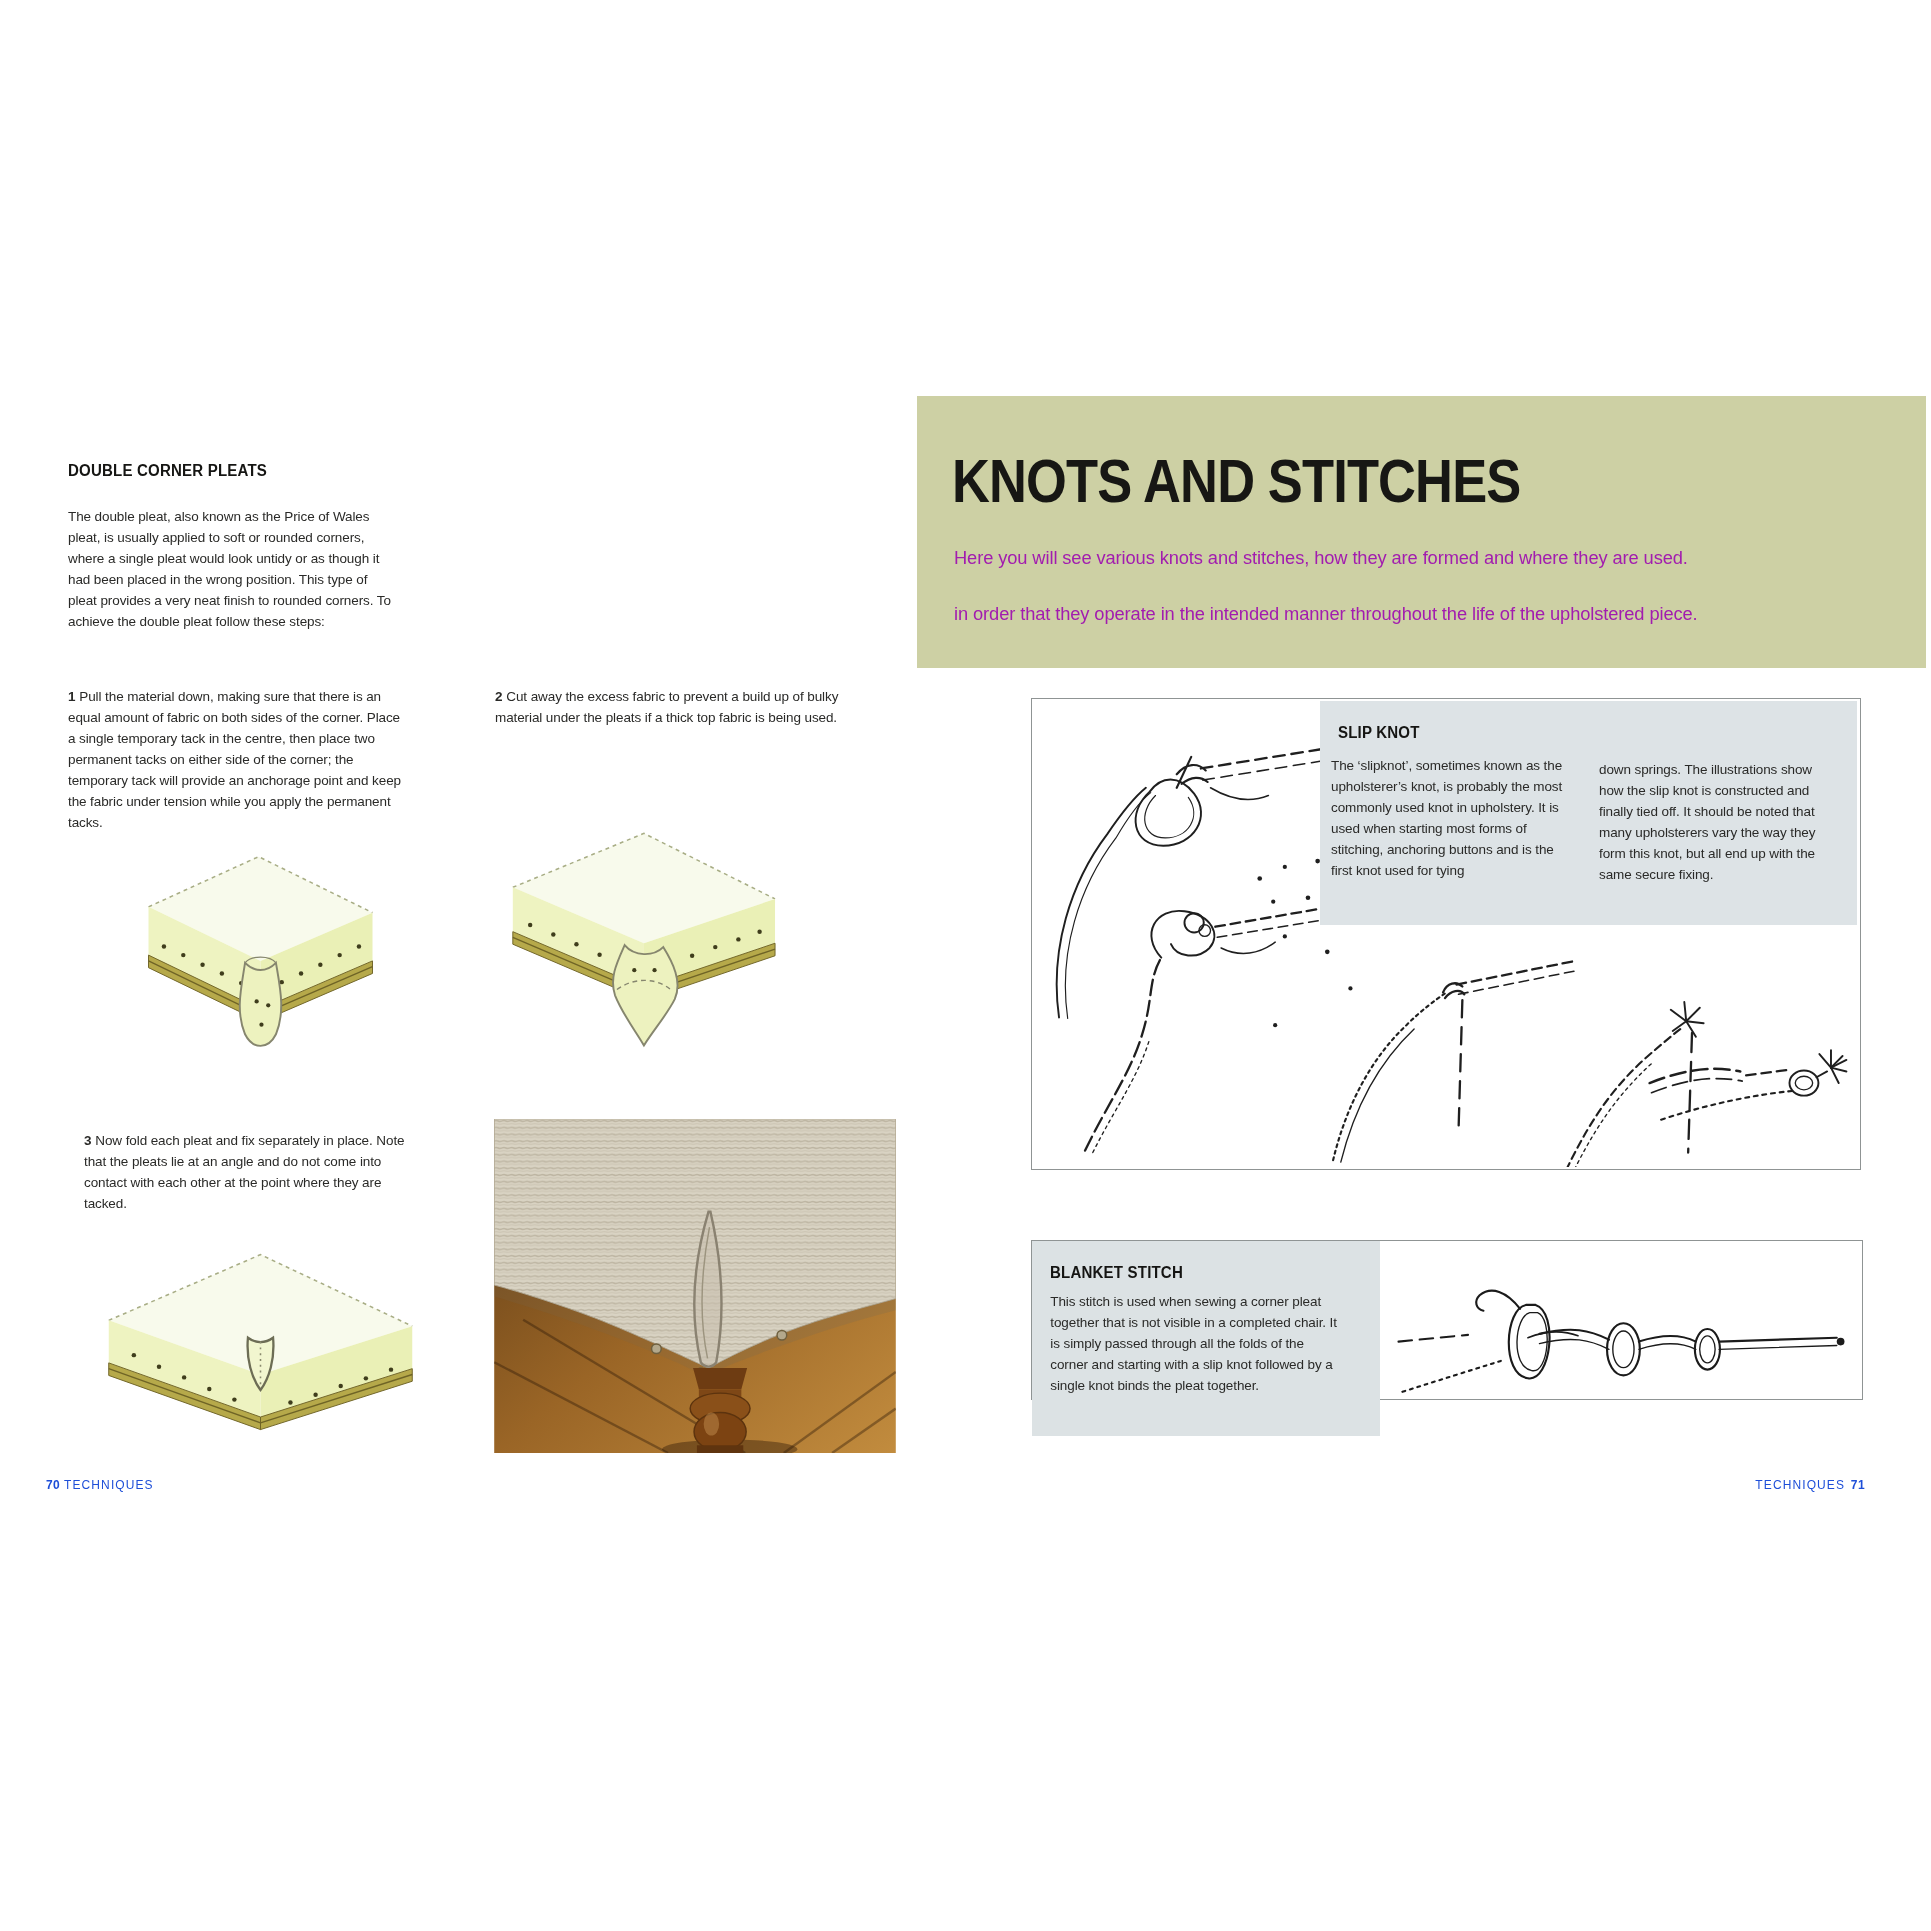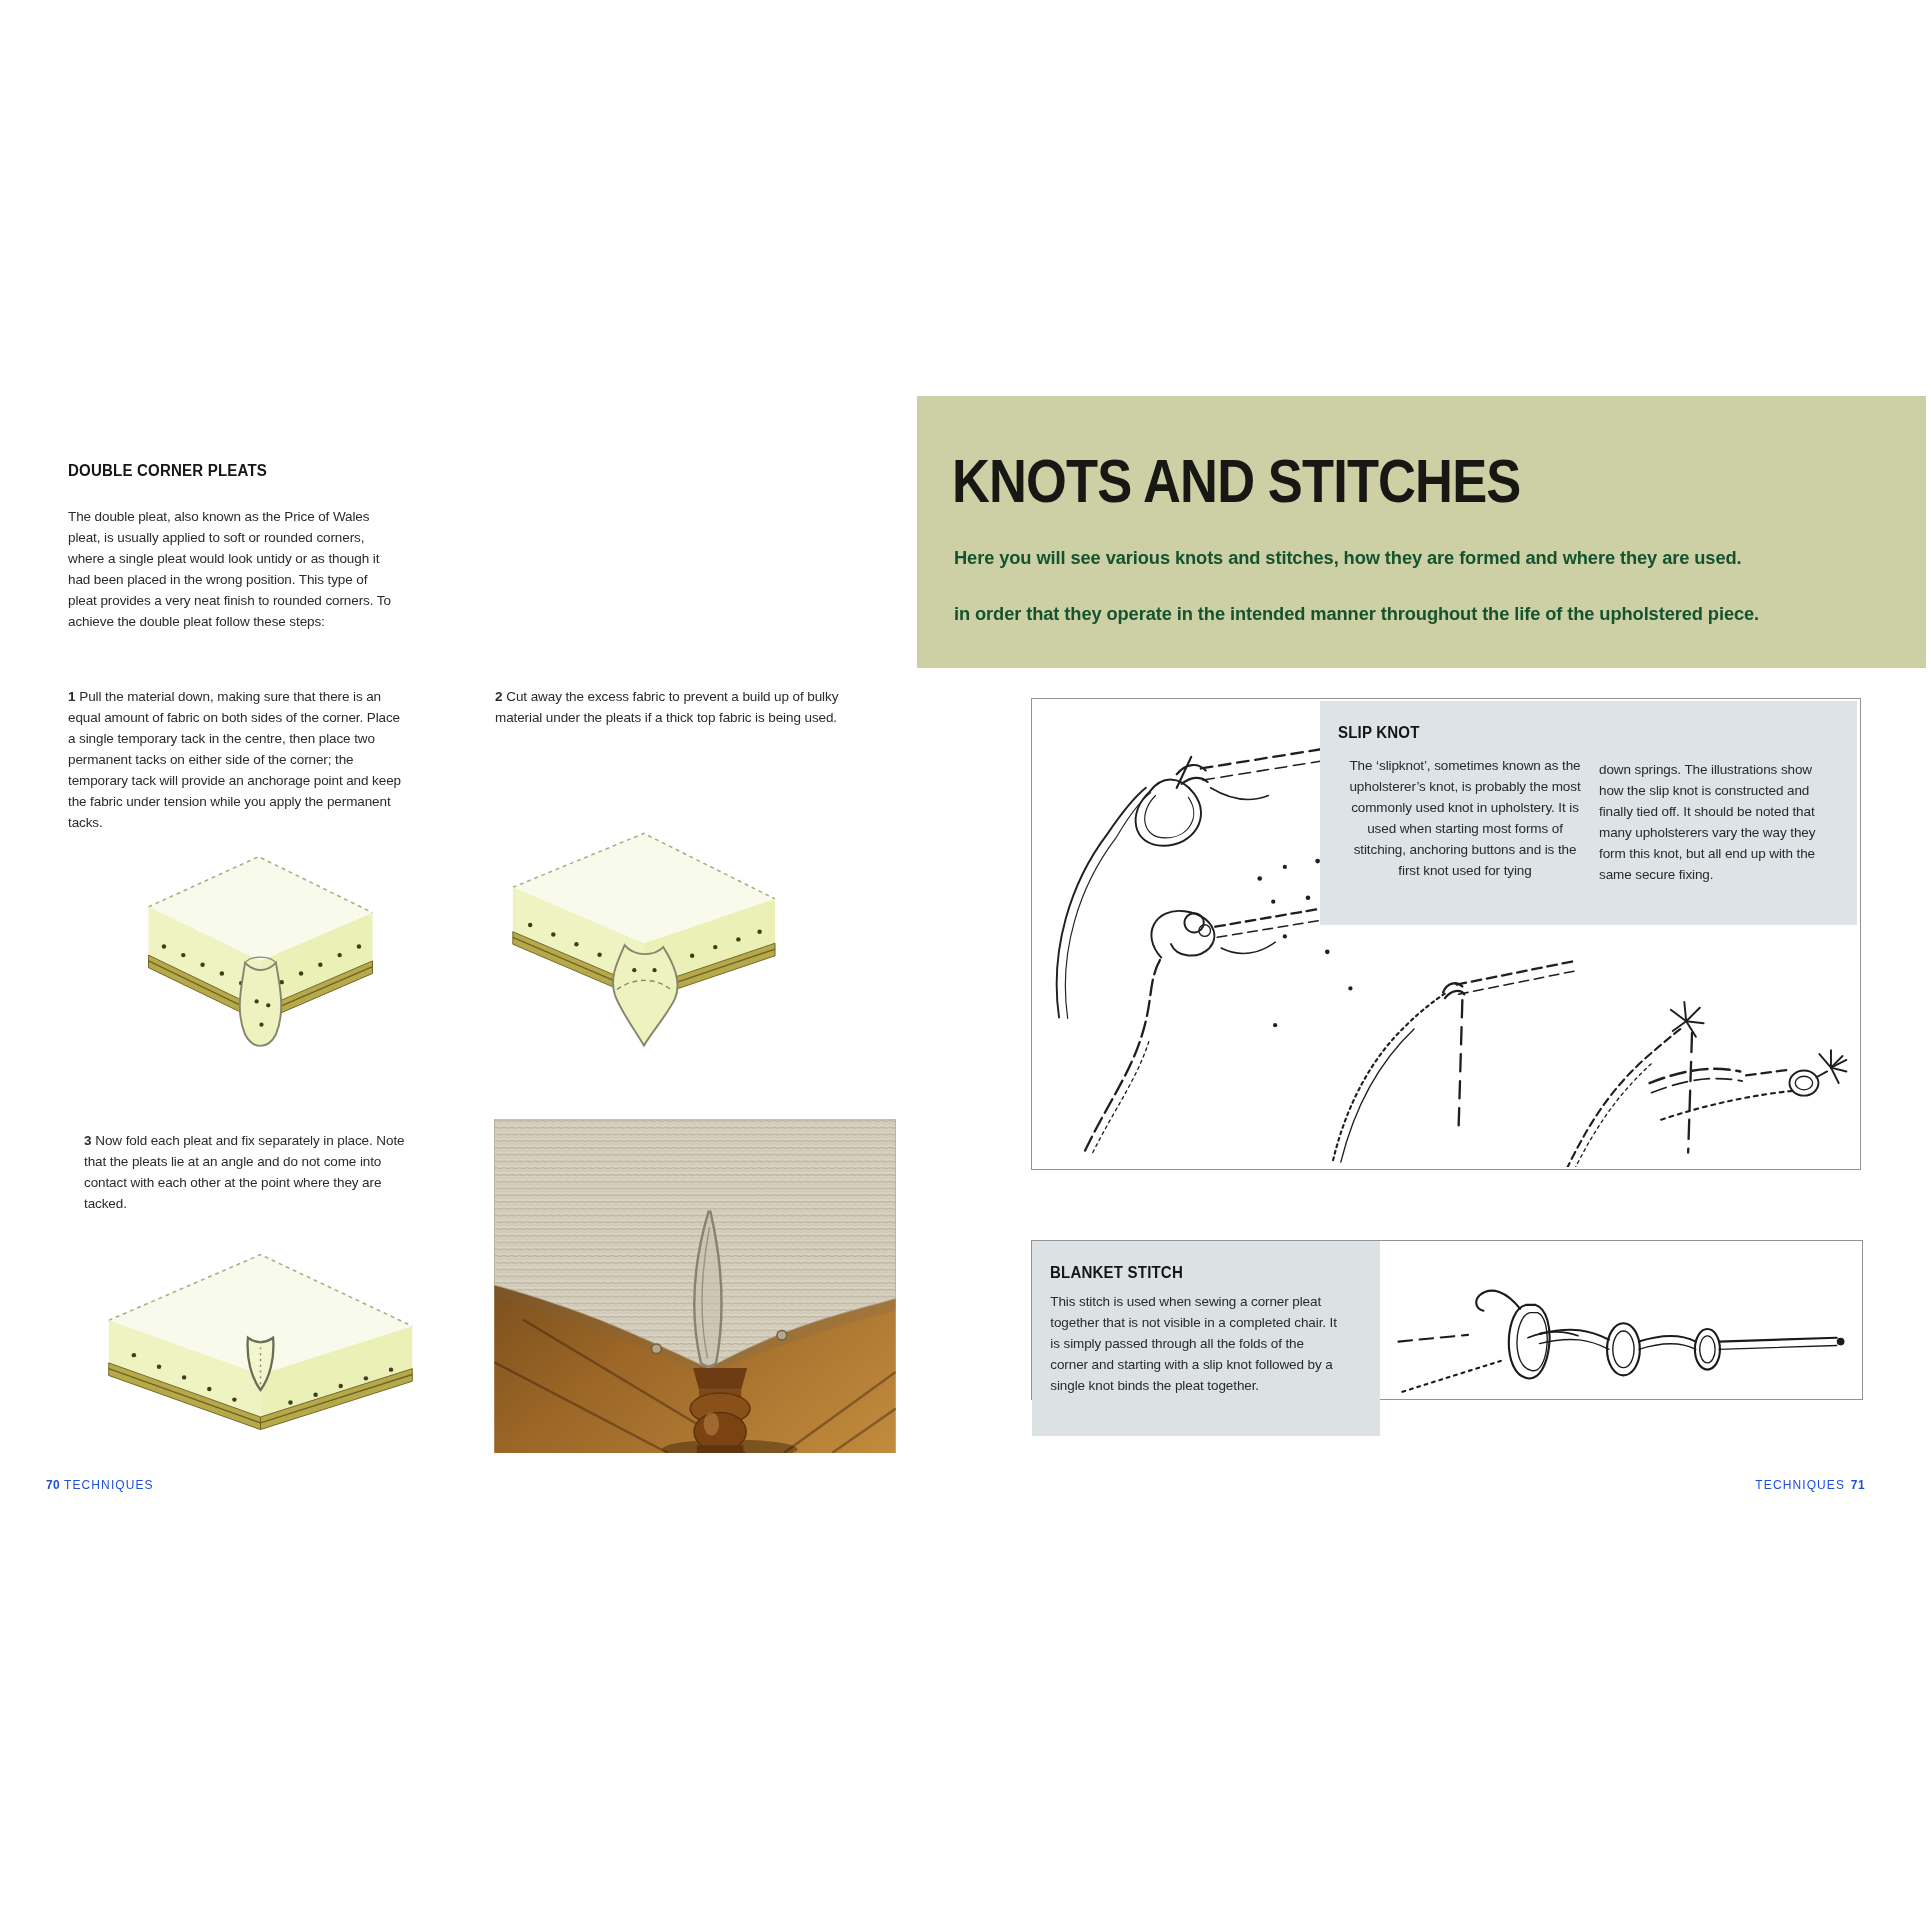--- a/index.html
+++ b/index.html
@@ -10,21 +10,21 @@
   .hdg{font-size:16px;font-weight:bold;letter-spacing:0.2px;color:#151513;}
   .cond{display:inline-block;transform:scaleX(0.94);transform-origin:left center;white-space:nowrap;}
   .step b{margin-right:3.9px;}
   .footer{font-size:12px;letter-spacing:1.1px;color:#1d4ed8;}
   .footer b{letter-spacing:0.4px;margin:0 3.9px 0 0;}
   .footer-r b{margin:0 0 0 5.8px;}
   
   #banner{left:917px;top:396px;width:1009px;height:272px;}
   #banner-title{left:35px;top:50px;font-size:61px;font-weight:bold;letter-spacing:-1px;
                 color:#171714;transform:scaleX(0.86);transform-origin:left top;white-space:nowrap;}
-  .banner-sub{left:37px;font-size:18.3px;line-height:28px;color:#14532d;white-space:nowrap;letter-spacing:-0.1px;font-weight:bold;}
+  .banner-sub{left:37px;font-size:18.3px;line-height:28px;color:#a21caf;white-space:nowrap;letter-spacing:-0.1px;}
   
   .frame{border:1.9px solid #8f9494;background:#ffffff;box-sizing:border-box;}
   #slip-box{left:1031px;top:698px;width:830px;height:472px;}
   #slip-info{left:288px;top:1.9px;width:537px;height:224px;}
   #blanket-box{left:1031px;top:1240px;width:832px;height:160px;}
   #blanket-info{left:0;top:0;width:348px;height:195px;}
   .info-pad{box-sizing:border-box;padding:23px 17.4px 0 18.3px;}
   svg{display:block;}
 </style>
 </head>
@@ -255,21 +255,21 @@
             <path d="M828,382 l0,-18"></path>
           <path d="M828,382 l-12,-14"></path>
             <path d="M828,382 l8,16"></path>
             <path d="M828,382 l16,-8"></path>
         </g>
         <path d="M813,392 L824,386" stroke-width="2"></path>
       </g>
     </svg>
     <div id="slip-info" class="abs info-pad" style="background-color: rgb(221, 227, 230);">
       <div class="hdg"><span class="cond">SLIP KNOT</span></div>
-      <div class="body-txt abs" style="left:29px;top:54px;width:232px;text-align:center;">The ‘slipknot’, sometimes known as the upholsterer’s knot, is probably the most commonly used knot in upholstery. It is used when starting most forms of stitching, anchoring buttons and is the first knot used for tying</div>
+      <div class="body-txt abs" style="left:11px;top:54px;width:232px;">The ‘slipknot’, sometimes known as the upholsterer’s knot, is probably the most commonly used knot in upholstery. It is used when starting most forms of stitching, anchoring buttons and is the first knot used for tying</div>
       <div class="body-txt abs" style="left:279px;top:58px;width:232px;">down springs. The illustrations show how the slip knot is constructed and finally tied off. It should be noted that many upholsterers vary the way they form this knot, but all end up with the same secure fixing.</div>
     </div>
   </div>
 
   <div id="blanket-box" class="abs frame">
     <div id="blanket-info" class="abs info-pad" style="background-color: rgb(220, 226, 228);">
       <div class="hdg"><span class="cond">BLANKET STITCH</span></div>
       <div class="body-txt abs" style="left:18.3px;top:50px;width:294px;">This stitch is used when sewing a corner pleat together that is not visible in a completed chair. It is simply passed through all the folds of the corner and starting with a slip knot followed by a single knot binds the pleat together.</div>
     </div>
     <svg class="abs" style="left:353px;top:0;" width="473" height="207" viewBox="0 0 490 214">

